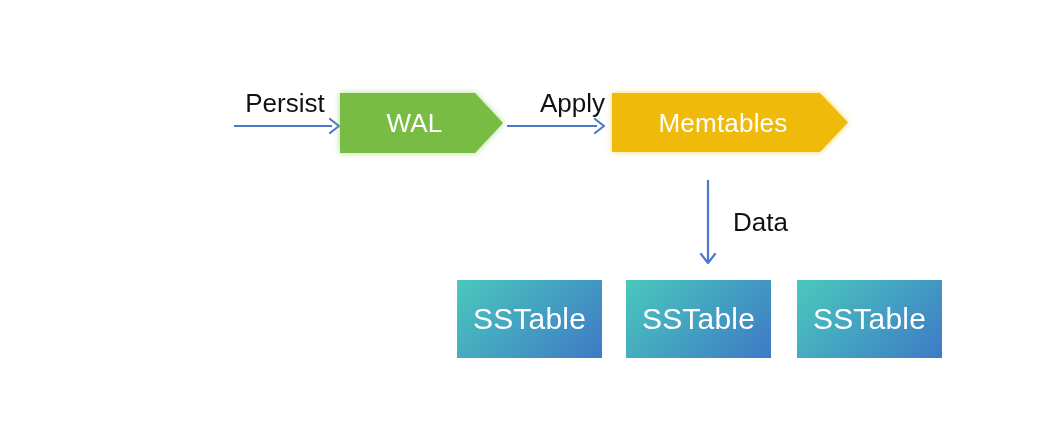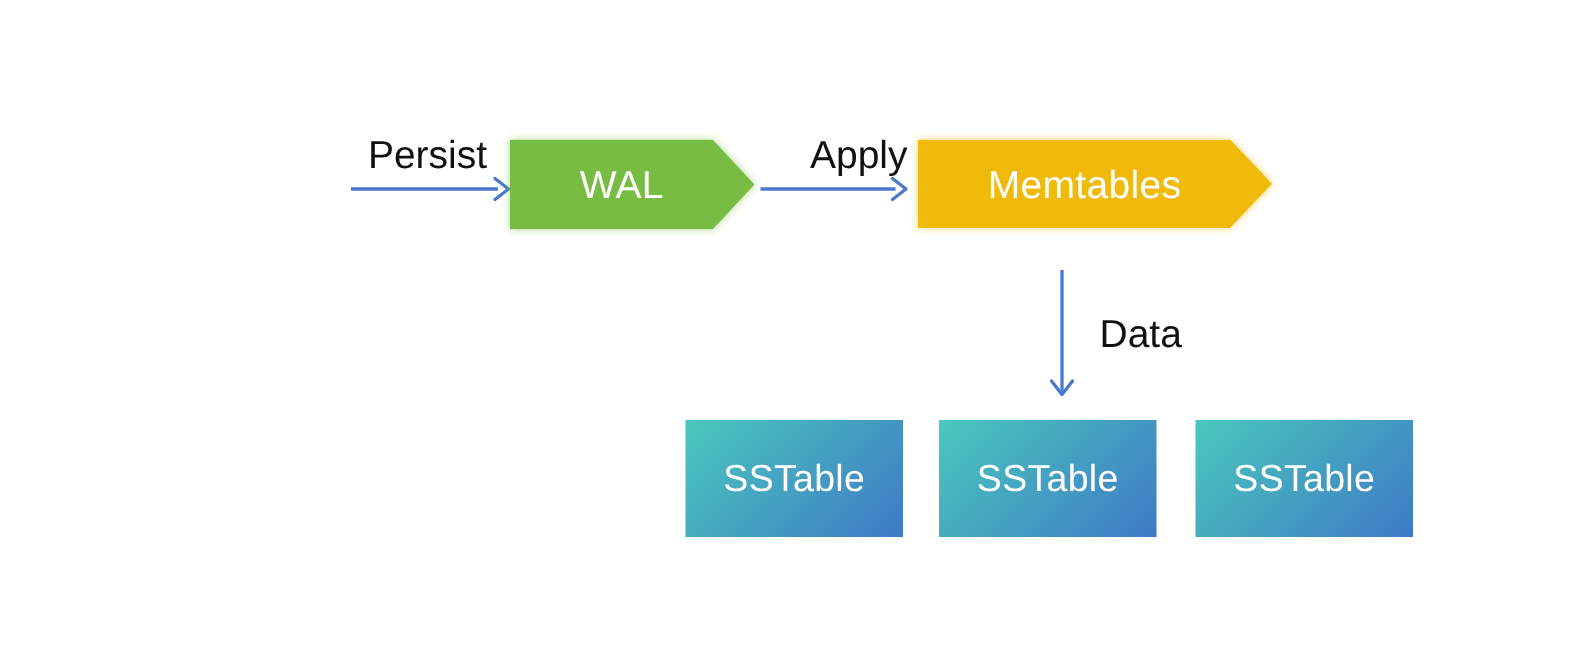--- a/index.html
+++ b/index.html
@@ -58,21 +58,21 @@
   .pent-wrap .pent { width: 100%; height: 100%; position: relative; }
   .pent.data      { background: var(--data-fill, #ec8431); }
   .pent.wal       { background: var(--wal-fill, #79bc43); }
   .pent.memtables { background: var(--memtables-fill, #f0ba0b); }
   .sstable {
     position: absolute;
     top: 280px;
     width: 145px;
     height: 78px;
     background: linear-gradient(135deg, var(--sstable-gradient-start, #4ac8bc), var(--sstable-gradient-end, #3e7ac6));
-    font-size: 25px;
+    font-size: 30px;
   }
   .sstable.s1 { left: 457px; }
   .sstable.s2 { left: 626px; }
   .sstable.s3 { left: 797px; }
   .edge-label {
     position: absolute;
     color: var(--edge-label-text, #111111);
     font-size: 26px;
     line-height: 1.2;
     white-space: nowrap;

